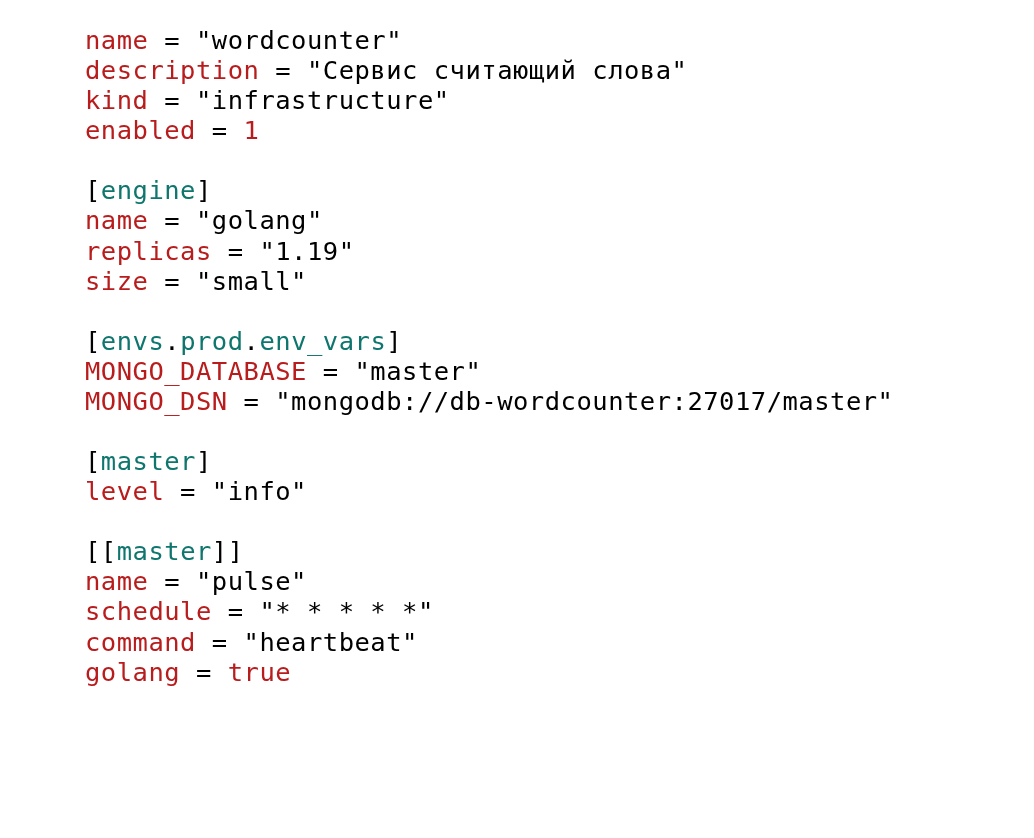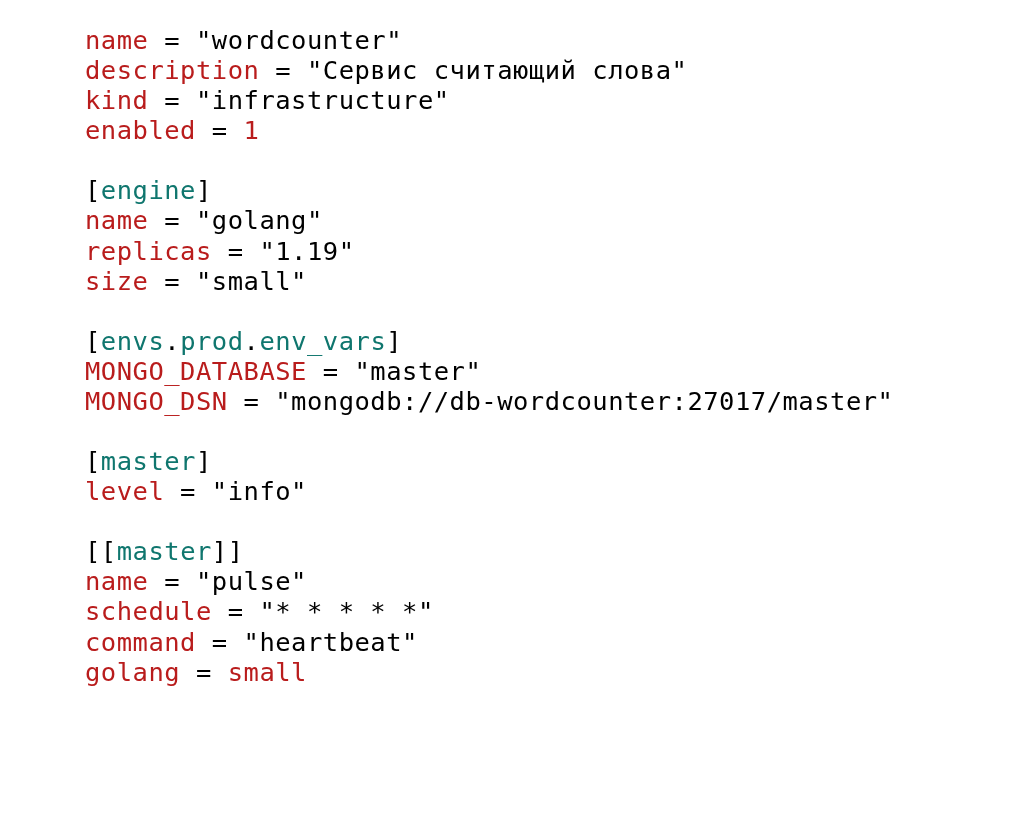--- a/index.html
+++ b/index.html
@@ -44,13 +44,13 @@
 <span class="key">MONGO_DATABASE</span><span class="punct"> = </span><span class="val">"master"</span>
 <span class="key">MONGO_DSN</span><span class="punct"> = </span><span class="val">"mongodb://db-wordcounter:27017/master"</span>
 
 <span class="bracket">[</span><span class="section">master</span><span class="bracket">]</span>
 <span class="key">level</span><span class="punct"> = </span><span class="val">"info"</span>
 
 <span class="bracket">[[</span><span class="section">master</span><span class="bracket">]]</span>
 <span class="key">name</span><span class="punct"> = </span><span class="val">"pulse"</span>
 <span class="key">schedule</span><span class="punct"> = </span><span class="val">"* * * * *"</span>
 <span class="key">command</span><span class="punct"> = </span><span class="val">"heartbeat"</span>
-<span class="key">golang</span><span class="punct"> = </span><span class="key">small</span></pre>
+<span class="key">golang</span><span class="punct"> = </span><span class="key">true</span></pre>
 
 </body></html>

